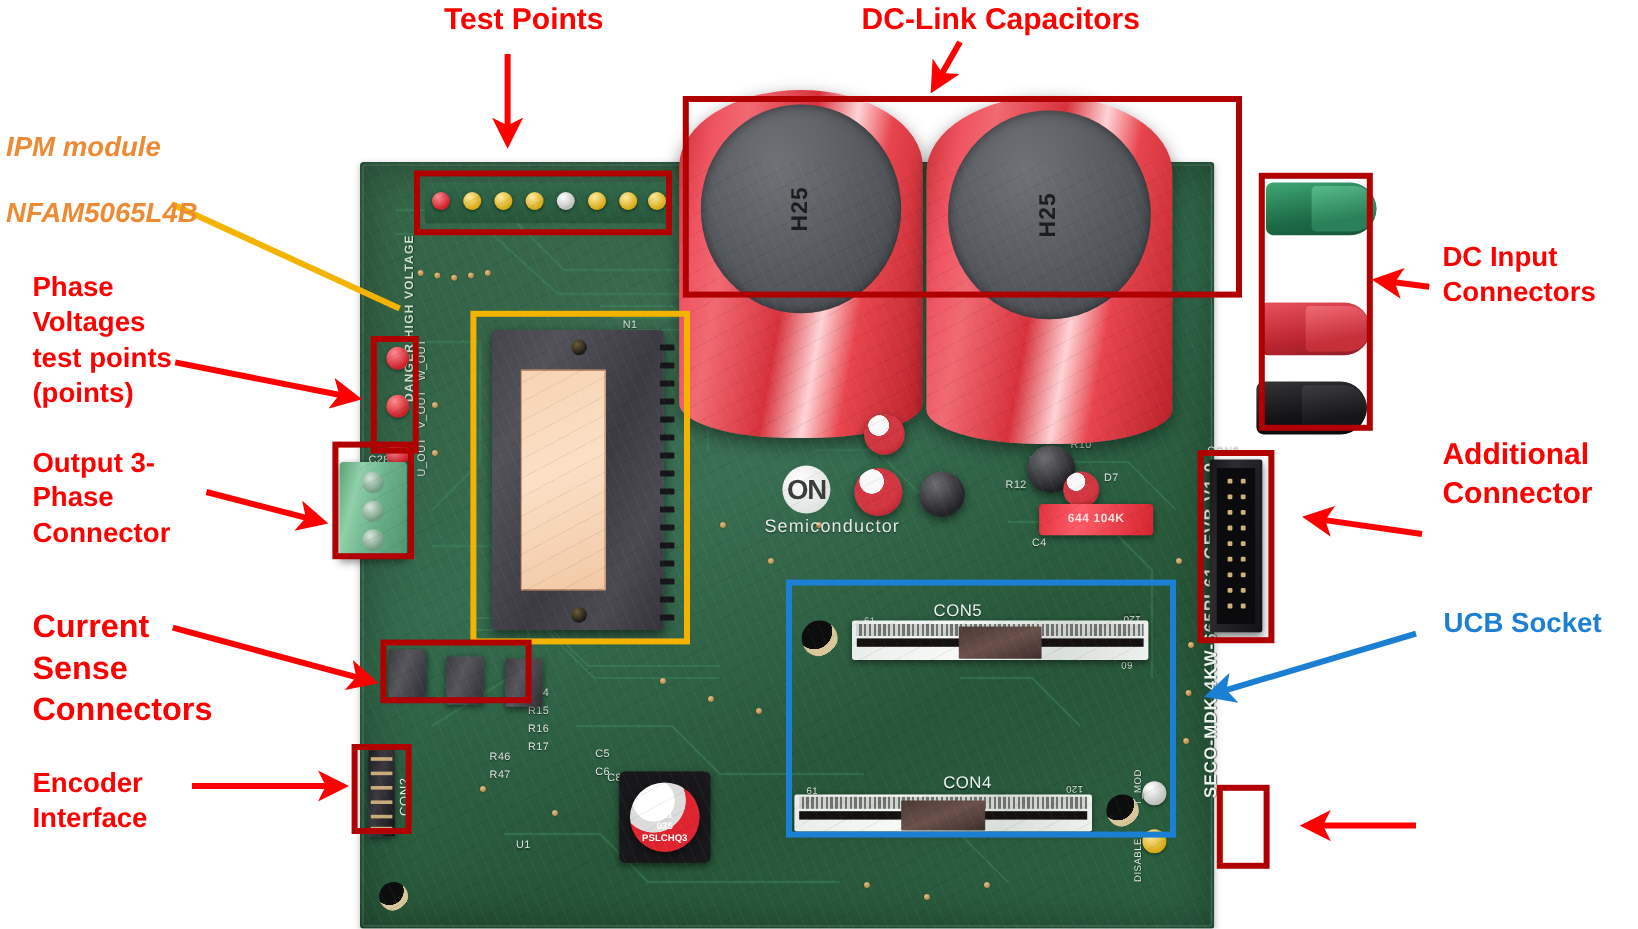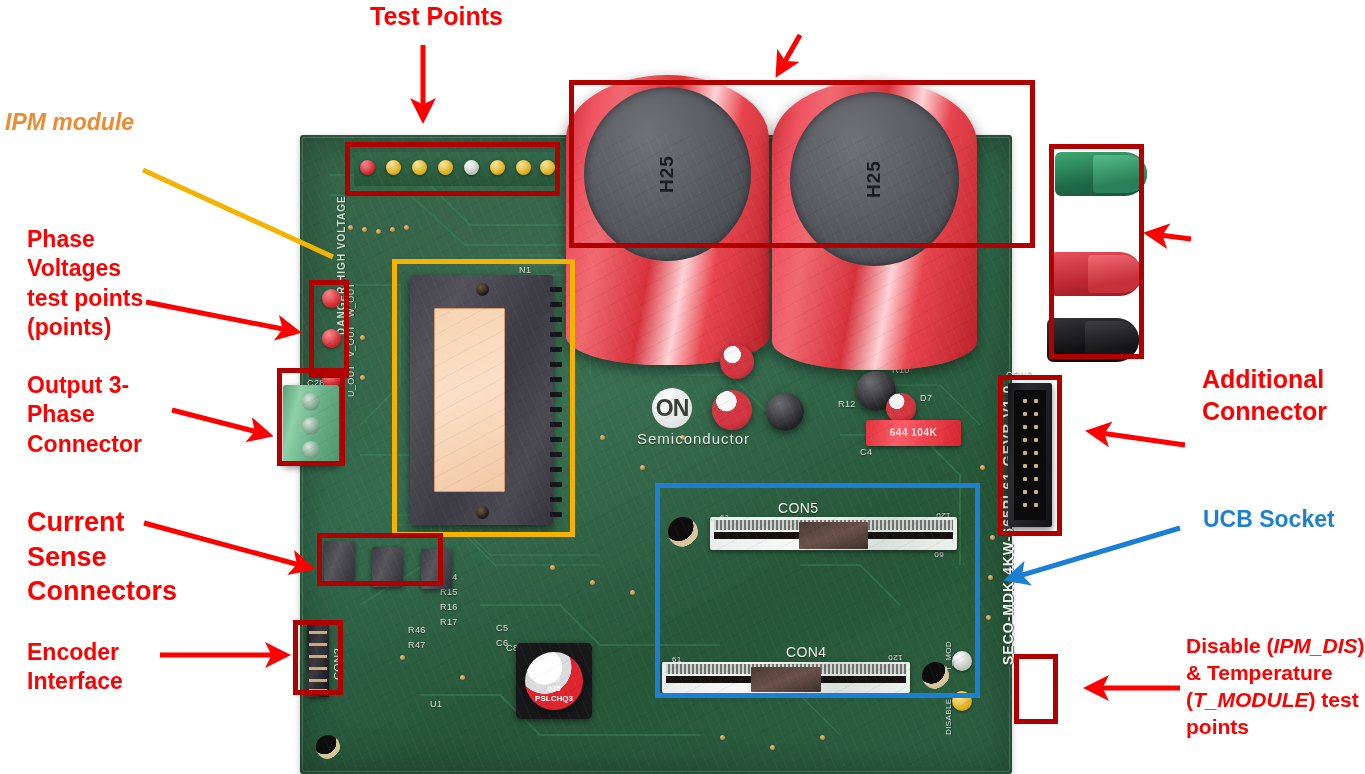--- a/index.html
+++ b/index.html
@@ -444,22 +444,24 @@
 
     <line x1="1185" y1="445" x2="1094" y2="432" stroke="#ff0000" stroke-width="5" marker-end="url(#ar)"></line>
 
     <line x1="1180" y1="528" x2="1012" y2="578" stroke="#1b7fd4" stroke-width="5" marker-end="url(#ab)"></line>
 
     <line x1="1180" y1="688" x2="1092" y2="688" stroke="#ff0000" stroke-width="5" marker-end="url(#ar)"></line>
   </svg>
 
   <div class="lbl red" style="left:370px;top:0px;font-size:25px">Test Points</div>
 
+  <div class="lbl red" style="left:718px;top:0px;font-size:25px">DC-Link Capacitors</div>
 
   <div class="lbl orange" style="left:5px;top:108px;font-size:23px">IPM module</div>
+  <div class="lbl orange" style="left:5px;top:163px;font-size:23px">NFAM5065L4B</div>
 
   <div class="lbl red" style="left:27px;top:225px;font-size:23px">
     <div>Phase</div>
     <div>Voltages</div>
     <div>test points</div>
     <div>(points)</div>
   </div>
 
   <div class="lbl red" style="left:27px;top:371px;font-size:23px">
     <div>Output 3-</div>
@@ -471,25 +473,26 @@
     <div>Current</div>
     <div>Sense</div>
     <div>Connectors</div>
   </div>
 
   <div class="lbl red" style="left:27px;top:638px;font-size:23px">
     <div>Encoder</div>
     <div>Interface</div>
   </div>
 
+  <div class="lbl red" style="left:1202px;top:200px;font-size:23px">
+    <div>DC Input</div>
+    <div>Connectors</div>
+  </div>
 
   <div class="lbl red" style="left:1202px;top:363px;font-size:25px">
     <div>Additional</div>
     <div>Connector</div>
   </div>
 
   <div class="lbl blue" style="left:1203px;top:505px;font-size:23px">UCB Socket</div>
 
-  <div class="lbl red" style="left:1186px;top:633px;font-size:21px;width:180px">
-    <span>Disable (</span><i>IPM_DIS</i><span>) &amp; Temperature (</span><i>T_MODULE</i><span>) test points</span>
-  </div>
 
 </div>
 
 </body></html>

